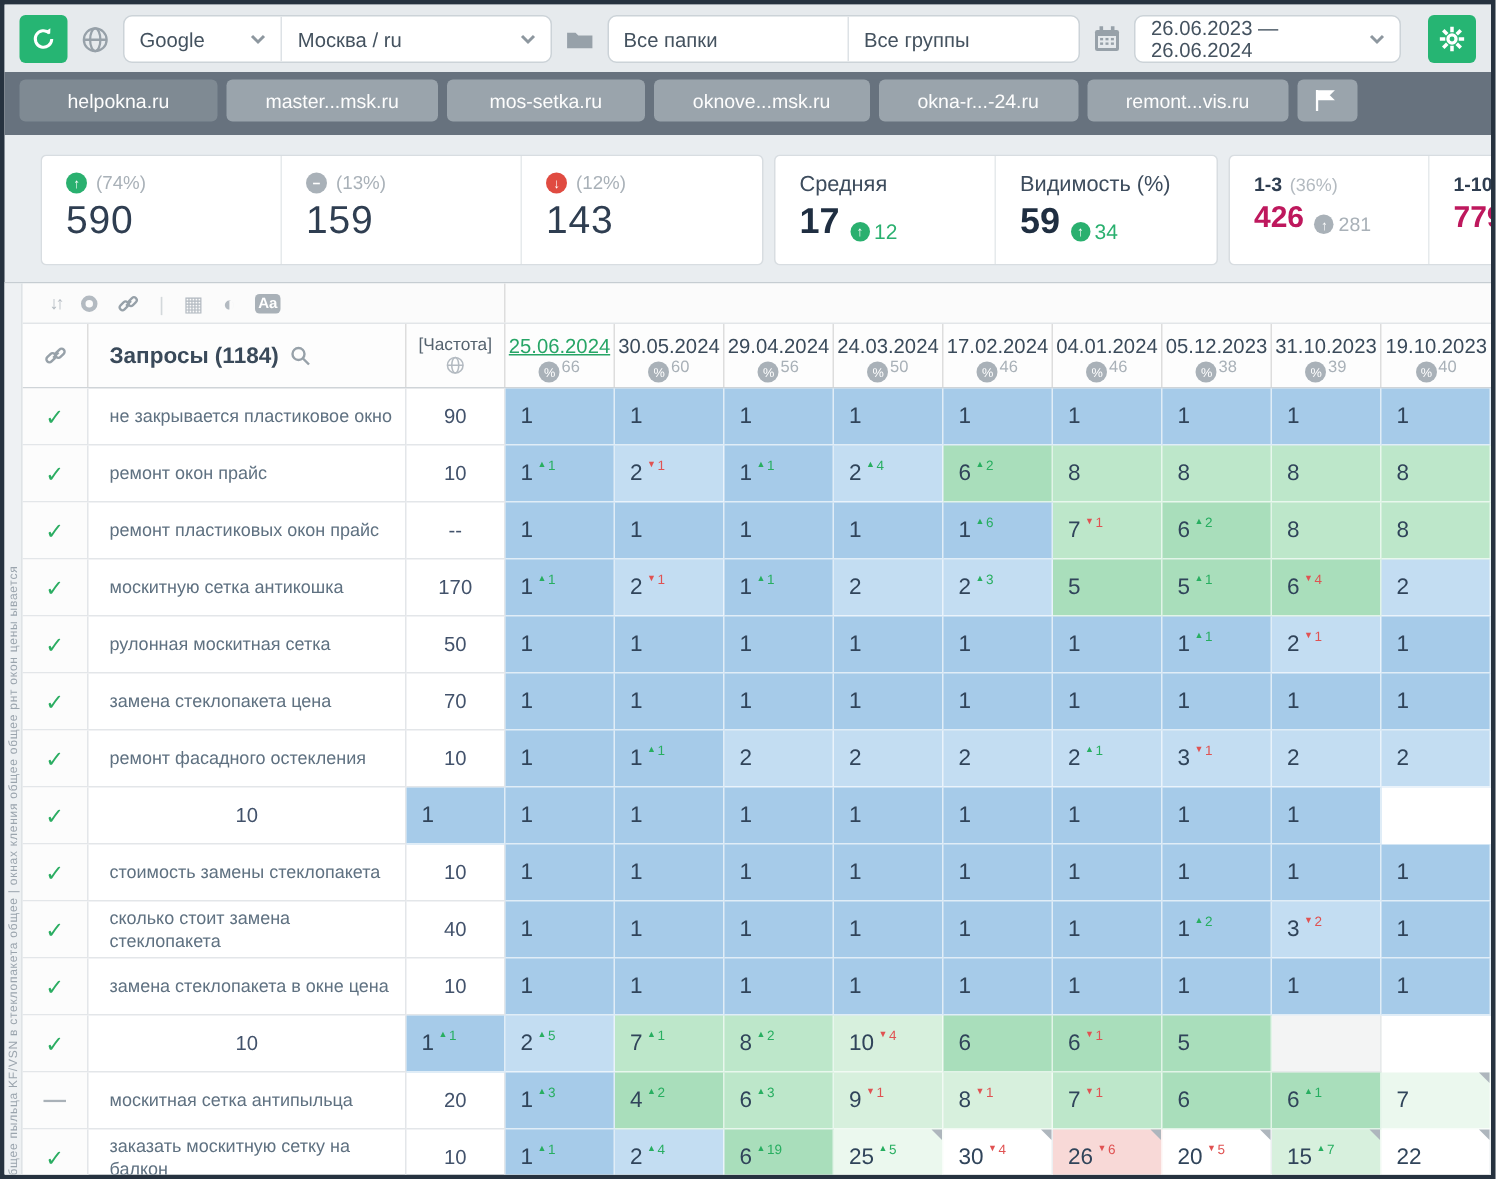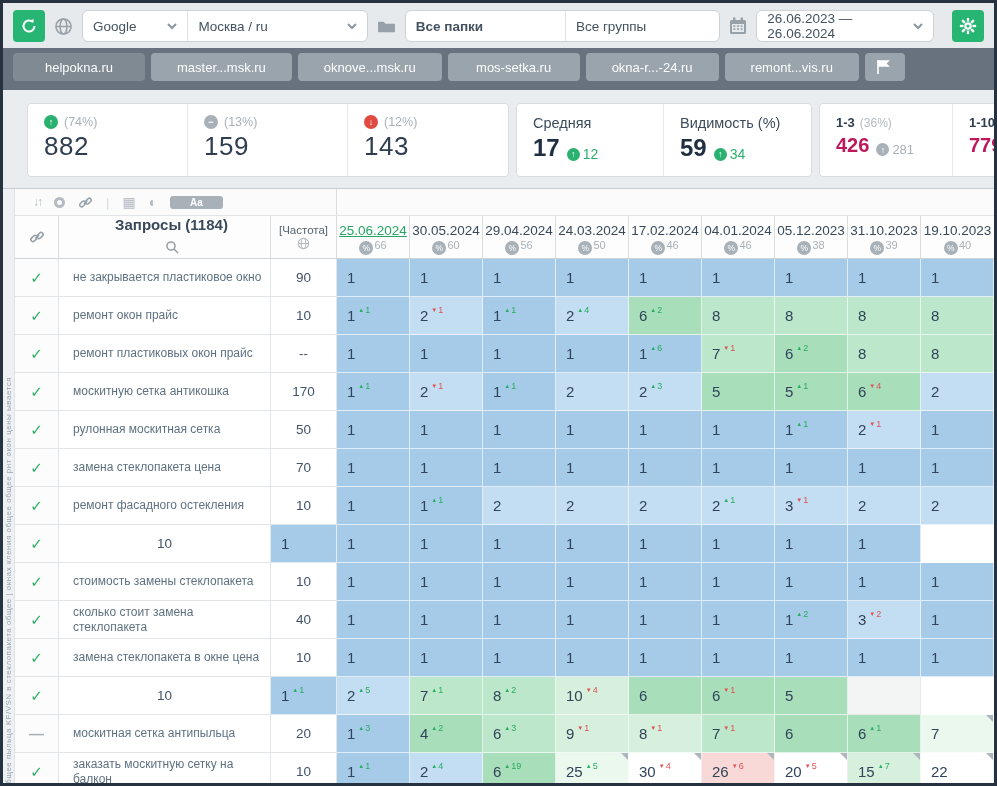--- a/index.html
+++ b/index.html
@@ -15,21 +15,21 @@
   .toolbar { display:flex; align-items:center; gap:9px; padding:7px 10px 6px 10px; background:#e6eaed; }
   .btn-sq { width:32px; height:32px; border-radius:4px; background:#26b573; color:#fff; display:flex; align-items:center; justify-content:center; font-size:19px; cursor:pointer; flex:0 0 auto; }
   .ico { color:#97a1a9; display:flex; align-items:center; justify-content:center; flex:0 0 auto; }
   .field-joined { display:flex; align-items:center; background:#fff; border:1px solid #ccd3d8; border-radius:6px; height:32px; overflow:hidden; }
   .seg { display:flex; align-items:center; justify-content:space-between; padding:12px 10px; height:100%; font-size:13.5px; color:#44525f; gap:18px; }
   .seg + .seg { border-left:1px solid #dde2e6; }
   .chev { width:10px; height:10px; flex:0 0 auto; }
   .chev polyline { fill:none; stroke:#8d979f; stroke-width:2; }
   .w-google { width:108px; }
   .w-region { width:186px; }
-  .w-folders { width:165px;font-weight:bold; }
+  .w-folders { width:165px; }
   .w-groups { width:160px; }
   .w-dates  { width:182px; }
   .spacer { flex:1; }
   
   .tabs-row { display:flex; align-items:flex-end; gap:6px; background:#67727e; padding:5px 10px 9px 10px; }
   .tab { background:#9aa4ac; color:#fdfdfd; font-size:13px; height:28px; border-radius:4px; display:flex; align-items:center; justify-content:center; padding:0 26px; min-width:132px; cursor:pointer; }
   .tab.active { background:#7f8a93; }
   .tab-flag { min-width:40px; padding:0 12px; font-size:14px; }
   
   .cards { display:flex; gap:7px; margin:13px 0 11px 24px; height:74px; overflow:hidden; }
@@ -51,24 +51,24 @@
   .val-mid { font-size:20px; color:#be185d; font-weight:bold; }
   
   .table-section { display:flex; background:#fff; border-top:1px solid #c6cdd2; }
   .vstrip { width:12px; background:#eef1f3; border-right:1px solid #dfe3e6; overflow:hidden; position:relative; flex:0 0 auto; }
   .vstrip span { position:absolute; bottom:2px; left:1px; writing-mode:vertical-rl; transform:rotate(180deg); font-size:8px; color:#9aa4ad; white-space:nowrap; letter-spacing:.5px; }
   .table-main { flex:1; min-width:0; }
   .tbl-toolbar { display:grid; grid-template-columns:322px 1fr; height:26px; background:#fbfbfb; }
   .tt-left { display:flex; align-items:center; gap:13px; padding-left:18px; border-right:1px solid #ddd; color:#b3bac1; font-size:13px; }
   .tt-ic { cursor:pointer; display:flex; align-items:center; color:#b3bac1; }
   .tt-sep { color:#d3d8db; }
-  .aa-badge { background:#a9b1b8; color:#fff; font-size:10px; border-radius:3px; padding:1px 20px; font-weight:bold; }
+  .aa-badge { background:#a9b1b8; color:#fff; font-size:10px; border-radius:3px; padding:1px 2px; font-weight:bold; }
   .donut { width:11px; height:11px; border-radius:50%; border:3px solid #b3bac1; }
   .hdr-row { display:grid; grid-template-columns:44px 212px 66px repeat(9,1fr); height:44px; border-top:1px solid #e2e5e8; border-bottom:1px solid #cfd4d8; background:#fdfdfd; }
-  .hcell { border-right:1px solid #ddd; display:flex; align-items:center; justify-content:center;flex-direction:column; }
+  .hcell { border-right:1px solid #ddd; display:flex; align-items:center; justify-content:center; }
   .hcell:last-child { border-right:none; }
   .h-queries { justify-content:flex-start; padding-left:14px; gap:7px; font-size:15px; font-weight:bold; color:#3a4a5a; }
   .h-freq { flex-direction:column; gap:1px; font-size:11.5px; color:#55636f; }
   .h-date { flex-direction:column; gap:0; padding-top:3px; }
   .h-date .dlabel { font-size:13.5px; color:#3a4a5a; text-decoration:none; cursor:pointer; }
   .h-date .dlabel.active { color:#27a566; text-decoration:underline; }
   .pct-wrap { display:flex; align-items:flex-start; gap:1px; margin-top:1px; }
   .pct-badge { width:14px; height:14px; border-radius:50%; background:#a9b1b8; color:#fff; font-size:8.5px; display:flex; align-items:center; justify-content:center; margin-top:2px; }
   .pct-num { font-size:11px; color:#a9b1b8; }
   .trow { display:grid; grid-template-columns:44px 212px 66px repeat(9,1fr); height:38px; }
@@ -175,40 +175,40 @@
         </g>
       <circle cx="10" cy="10" r="1.8" fill="#26b573"></circle>
     </svg>
   </div>
 </div>
 
 <div class="tabs-row">
   <div id="tabs-container" style="display:flex;gap:6px;">
       <div class="tab active">helpokna.ru</div>
       <div class="tab">master...msk.ru</div>
+      <div class="tab">mos-setka.ru</div>
       <div class="tab">oknove...msk.ru</div>
-      <div class="tab">mos-setka.ru</div>
       <div class="tab">okna-r...-24.ru</div>
       <div class="tab">remont...vis.ru</div>
     </div>
   <div class="tab tab-flag">
     <svg width="16" height="14" viewBox="0 0 16 14">
         <path d="M1 0 v14 M1 1 h10 l-2.5 2.5 L11 6 H1" stroke="#fff" stroke-width="1.6" fill="#fff"></path>
       </svg>
   </div>
 </div>
 
 <div class="cards">
   <div class="card-group">
     <div class="card" style="width:160px">
       <div class="card-top">
           <span class="dot-ic dot-up">↑</span>
           <span>(74%)</span>
         </div>
-      <div class="card-value">882</div>
+      <div class="card-value">590</div>
     </div>
     <div class="card" style="width:160px">
       <div class="card-top">
           <span class="dot-ic dot-eq">−</span>
           <span>(13%)</span>
         </div>
       <div class="card-value">159</div>
     </div>
     <div class="card" style="width:160px">
       <div class="card-top">

